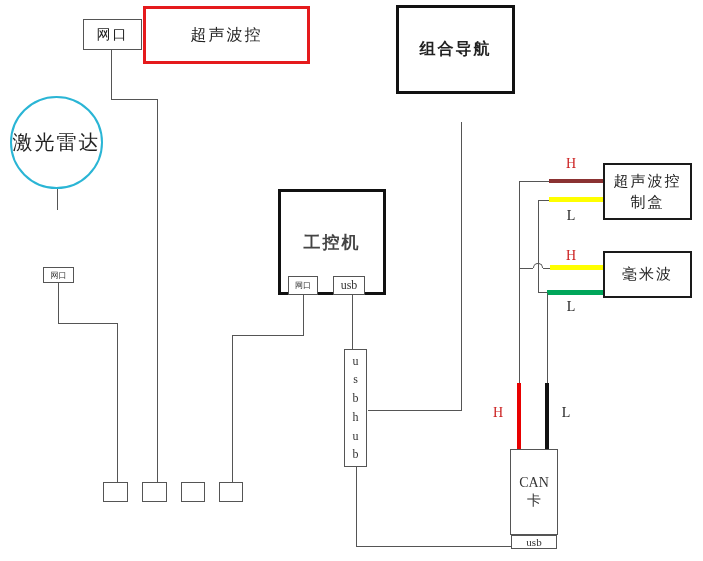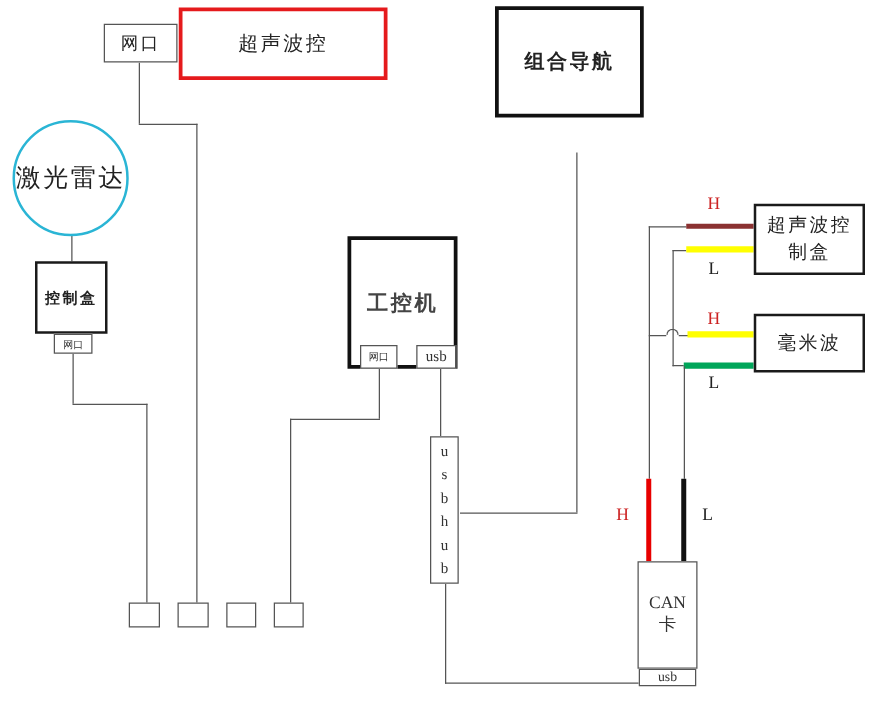--- a/index.html
+++ b/index.html
@@ -93,28 +93,25 @@
 
   <div class="abs box thick" style="left:396px;top:5px;width:119px;height:89px;font-size:16px;">
     <span class="cjk">组合导航</span>
   </div>
 
 
   <div class="abs" id="lidar" style="left:10px;top:96px;width:93px;height:93px;">
     <span class="cjk">激光雷达</span>
   </div>
 
-  <div class="abs box" style="left:28px;top:209px;width:58px;height:58px;font-size:12px;font-weight:bold;">
-    <span class="cjk">控制盒</span>
-  </div>
   <div class="abs box thin small-port" style="left:43px;top:267px;width:31px;height:16px;">
     <span>网口</span>
   </div>
 
-  <div class="abs box thick" style="left:278px;top:189px;width:88px;height:106px;font-size:17px;color:#444;">
+  <div class="abs box thick" style="left:278px;top:189px;width:108px;height:106px;font-size:17px;color:#444;">
     <span class="cjk">工控机</span>
   </div>
   <div class="abs box thin small-port" style="left:288px;top:276px;width:30px;height:19px;">
     <span>网口</span>
   </div>
   <div class="abs box thin" style="left:333px;top:276px;width:32px;height:19px;font-size:12px;color:#333;">
     <span>usb</span>
   </div>
 
   <div class="abs" id="hub" style="left:344px;top:349px;width:23px;height:118px;">

